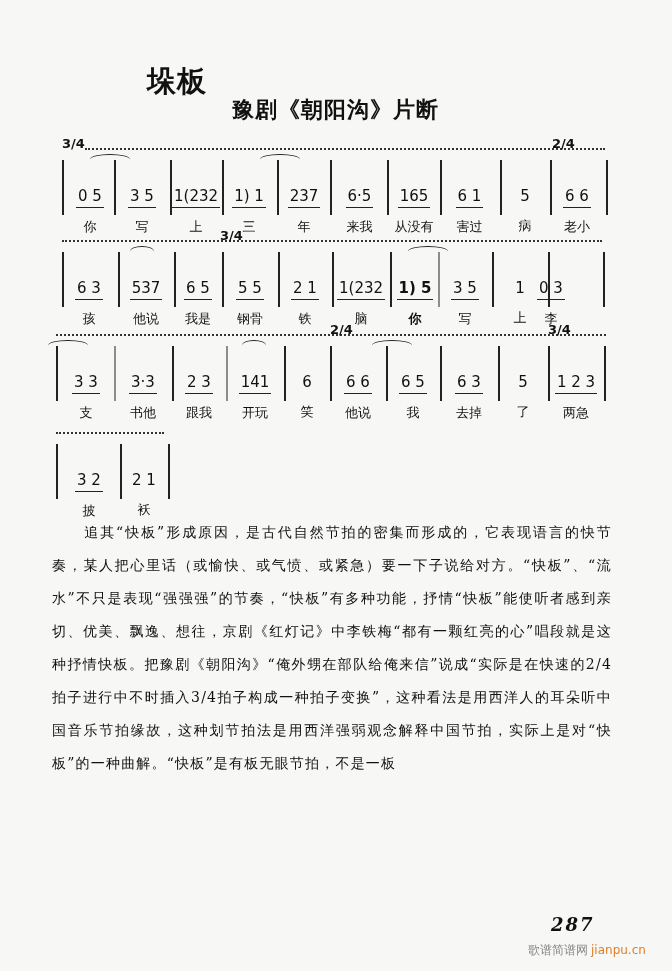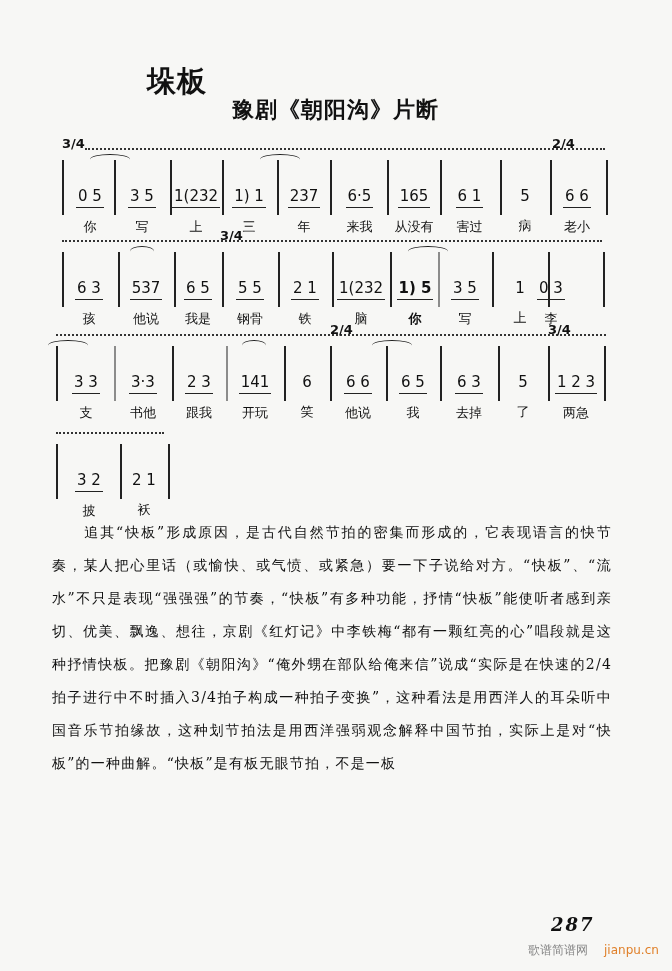--- a/index.html
+++ b/index.html
@@ -59,21 +59,21 @@
     }
     .para p { margin: 0; text-indent: 2.3em; }
     .page-num {
       position: absolute; left: 551px; top: 914px;
       font-size: 18px; font-weight: bold; letter-spacing: 2px; font-style: italic;
     }
     .watermark {
       position: absolute; left: 528px; top: 942px;
       font-family: "DejaVu Sans", sans-serif; font-size: 12px; color: #888;
     }
-    .watermark .site { color: #e0802a; margin-left: 16px; }
+    .watermark .site { color: #e0802a; margin-left: 3px; }
   </style>
 </head>
 <body>
 
 <div class="title">垛板</div>
 <div class="subtitle">豫剧《朝阳沟》片断</div>
 
 <div class="score-row" style="left:60px; top:140px; width:550px;">
   <div class="dash-line" style="left:25px; width:520px;"></div>
   <span class="timesig" style="left:2px;">3/4</span>

